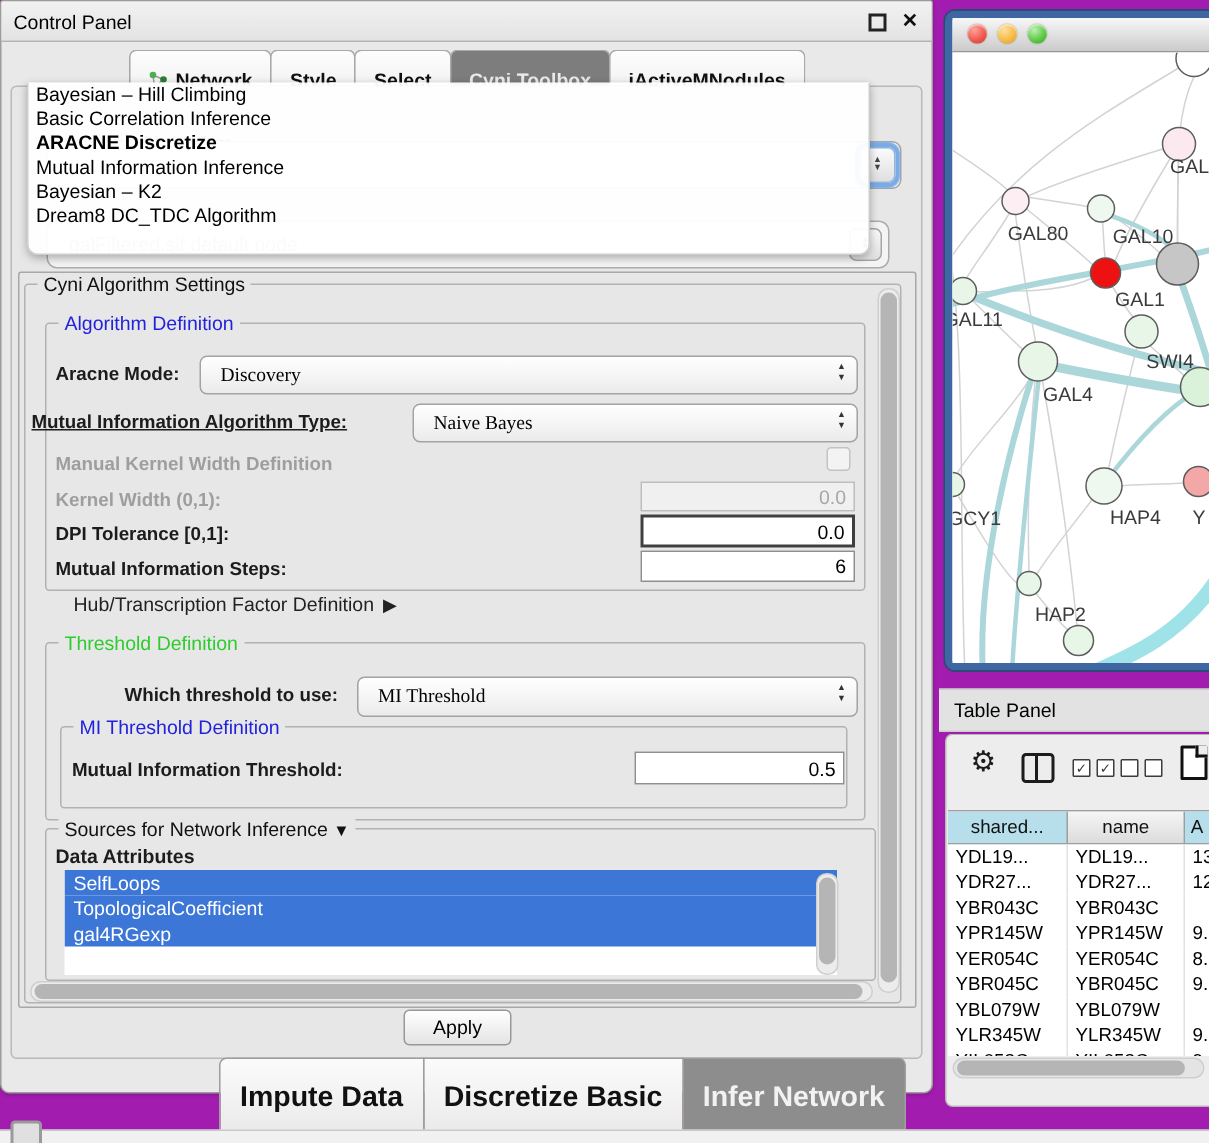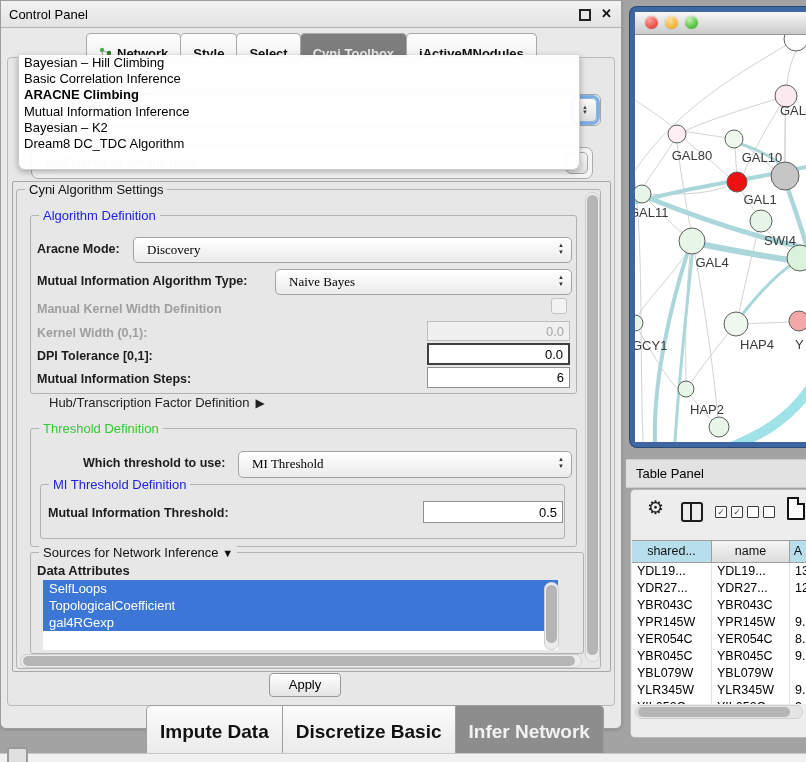--- a/index.html
+++ b/index.html
@@ -1,17 +1,17 @@
 <!DOCTYPE html>
 <html><head>
 <meta charset="utf-8">
 <style>
   html,body{margin:0;padding:0;}
   body{font-family:"Liberation Sans",sans-serif;background:#ebebeb;}
-  #root{position:relative;width:806px;height:762px;overflow:hidden;background:#a3a3a3;font-size:13px;color:#111;}
+  #root{position:relative;width:806px;height:762px;overflow:hidden;background:#a21caf;font-size:13px;color:#111;}
 
   
   .cp{position:absolute;left:0;top:4;width:620px;height:727px;background:#e9e9e9;border:1px solid #9c9c9c;border-radius:2px 2px 6px 6px;box-shadow:0 1px 3px rgba(0,0,0,.18);}
   .cp-title{position:absolute;left:0;right:0;top:0;height:26px;border-bottom:1px solid #b3b3b3;background:linear-gradient(#f2f2f2,#e3e3e3);}
   .cp-title-text{position:absolute;left:8px;top:6px;font-size:13px;color:#000;}
   .float-icon{position:absolute;right:30px;top:8px;width:8px;height:8px;border:2px solid #222;background:transparent;}
   .close-icon{position:absolute;right:9px;top:5px;font-size:13px;font-weight:bold;color:#111;cursor:default;}
 
   
   .tabbar{position:absolute;left:0;top:32px;width:100%;height:24px;display:flex;padding-left:85px;box-sizing:border-box;}
@@ -152,21 +152,21 @@
         <span class="stepper2">
             <span>▲</span>
             <span>▼</span>
           </span>
       </div>
 
       <div class="algo-overlay">
         <div id="algo-items">
             <div class="algo-item">Bayesian – Hill Climbing</div>
             <div class="algo-item">Basic Correlation Inference</div>
-            <div class="algo-item bold">ARACNE Climbing</div>
+            <div class="algo-item bold">ARACNE Discretize</div>
             <div class="algo-item">Mutual Information Inference</div>
             <div class="algo-item">Bayesian – K2</div>
             <div class="algo-item">Dream8 DC_TDC Algorithm</div>
           </div>
       </div>
 
       <div class="scrollpane">
 
         <div class="group" style="left:3px;top:7px;width:583px;height:478px;">
           <span class="legend">Cyni Algorithm Settings</span>
@@ -175,21 +175,21 @@
             <span class="legend blue">Algorithm Definition</span>
           </div>
           <span class="lbl" style="left:20px;top:52px;">Aracne Mode:</span>
           <div class="combo" style="left:116px;top:47px;width:437px;height:24px;">
             <span class="cval">Discovery</span>
             <span class="arrows">
                 <span>▲</span>
                 <span>▼</span>
               </span>
           </div>
-          <span class="lbl" style="left:20px;top:84px;">Mutual Information Algorithm Type:</span>
+          <span class="lbl" style="left:4px;top:84px;text-decoration:underline;">Mutual Information Algorithm Type:</span>
           <div class="combo" style="left:258px;top:79px;width:295px;height:24px;">
             <span class="cval">Naive Bayes</span>
             <span class="arrows">
                 <span>▲</span>
                 <span>▼</span>
               </span>
           </div>
           <span class="lbl dis" style="left:20px;top:112px;">Manual Kernel Width Definition</span>
           <div class="checkbox" style="left:534px;top:108px;"></div>
           <span class="lbl dis" style="left:20px;top:136px;">Kernel Width (0,1):</span>

